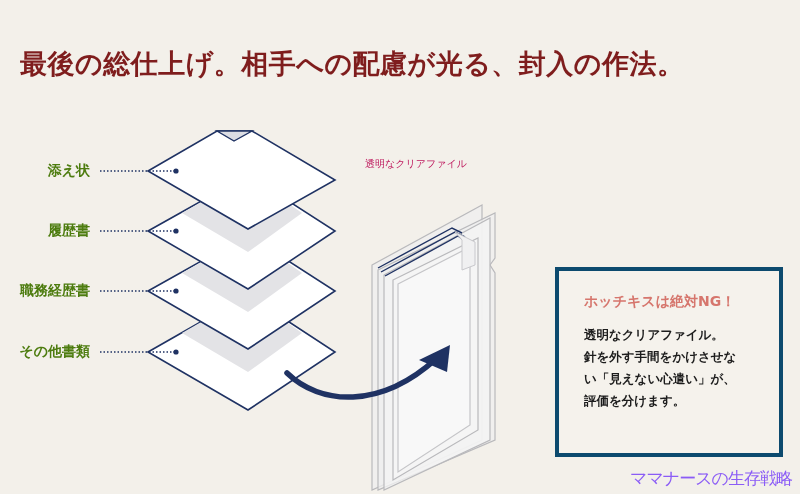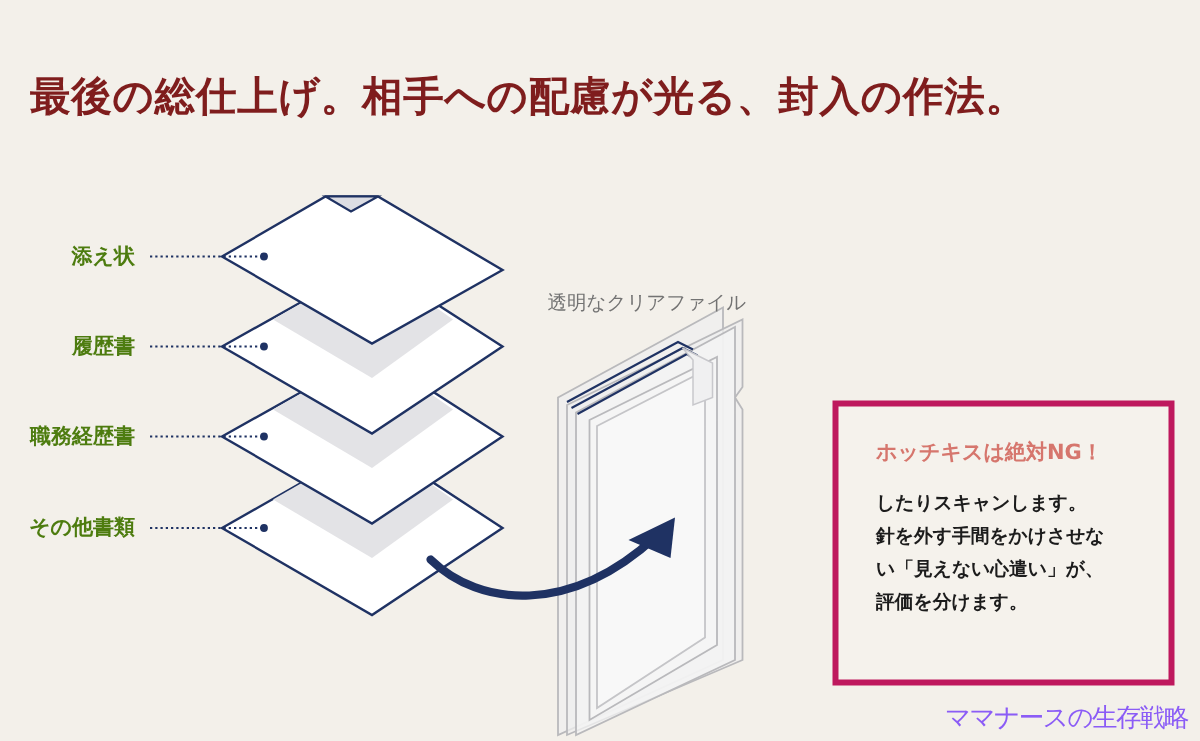--- a/index.html
+++ b/index.html
@@ -15,27 +15,27 @@
       font-size: 27px; font-weight: bold; color: #7f1d1d;
       letter-spacing: 0.5px; white-space: nowrap;
     }
     .doc-label {
       position: absolute; right: 710px;
       font-size: 14px; font-weight: bold; color: #4d7c0f;
       white-space: nowrap; text-align: right;
     }
     .diagram-svg { position: absolute; left: 0; top: 0; }
     .folder-label {
-      position: absolute; left: 365px; top: 193px;
-      font-size: 13px; color: #737373; white-space: nowrap;
+      position: absolute; left: 365px; top: 157px;
+      font-size: 10px; color: #be185d; white-space: nowrap;
     }
     .warning-box {
       position: absolute; left: 555px; top: 267px;
       width: 228px; height: 190px;
-      border: 4px solid #be185d; box-sizing: border-box;
+      border: 4px solid #0c4a6e; box-sizing: border-box;
       background: #f5f2ec;
       padding: 22px 0 0 25px;
     }
     .warning-title {
       font-size: 14px; font-weight: bold; color: #d6766d;
       margin-bottom: 13px; white-space: nowrap;
     }
     .warning-line {
       font-size: 12.5px; color: #1c1c1c; line-height: 22px;
       white-space: nowrap; font-weight: bold;
@@ -110,19 +110,19 @@
 
 <div class="doc-label" style="top:162px;">添え状</div>
 <div class="doc-label" style="top:222px;">履歴書</div>
 <div class="doc-label" style="top:282px;">職務経歴書</div>
 <div class="doc-label" style="top:343px;">その他書類</div>
 
 <div class="folder-label">透明なクリアファイル</div>
 
 <div class="warning-box">
   <div class="warning-title">ホッチキスは絶対NG！</div>
-  <div class="warning-line">したりスキャンします。</div>
+  <div class="warning-line">透明なクリアファイル。</div>
   <div class="warning-line">針を外す手間をかけさせな</div>
   <div class="warning-line">い「見えない心遣い」が、</div>
   <div class="warning-line">評価を分けます。</div>
 </div>
 
 <div class="watermark">ママナースの生存戦略</div>
 
 </body></html>

